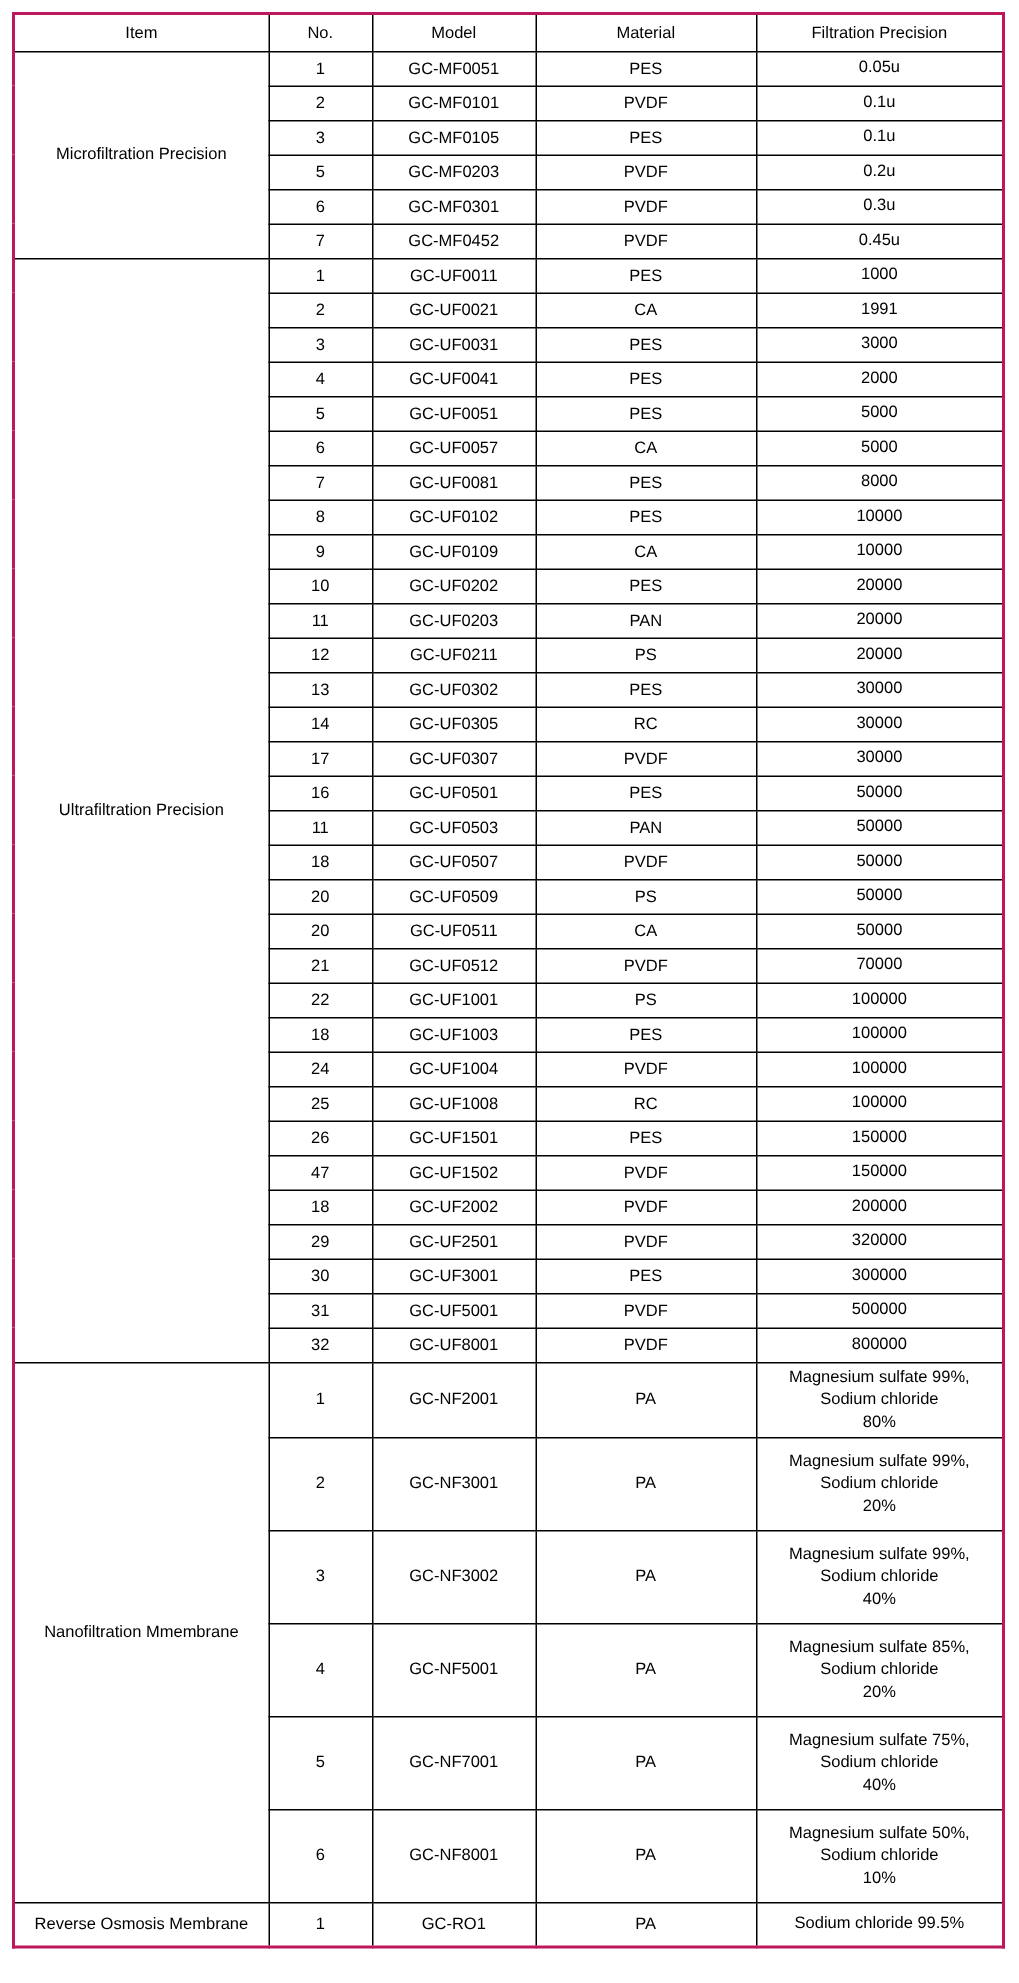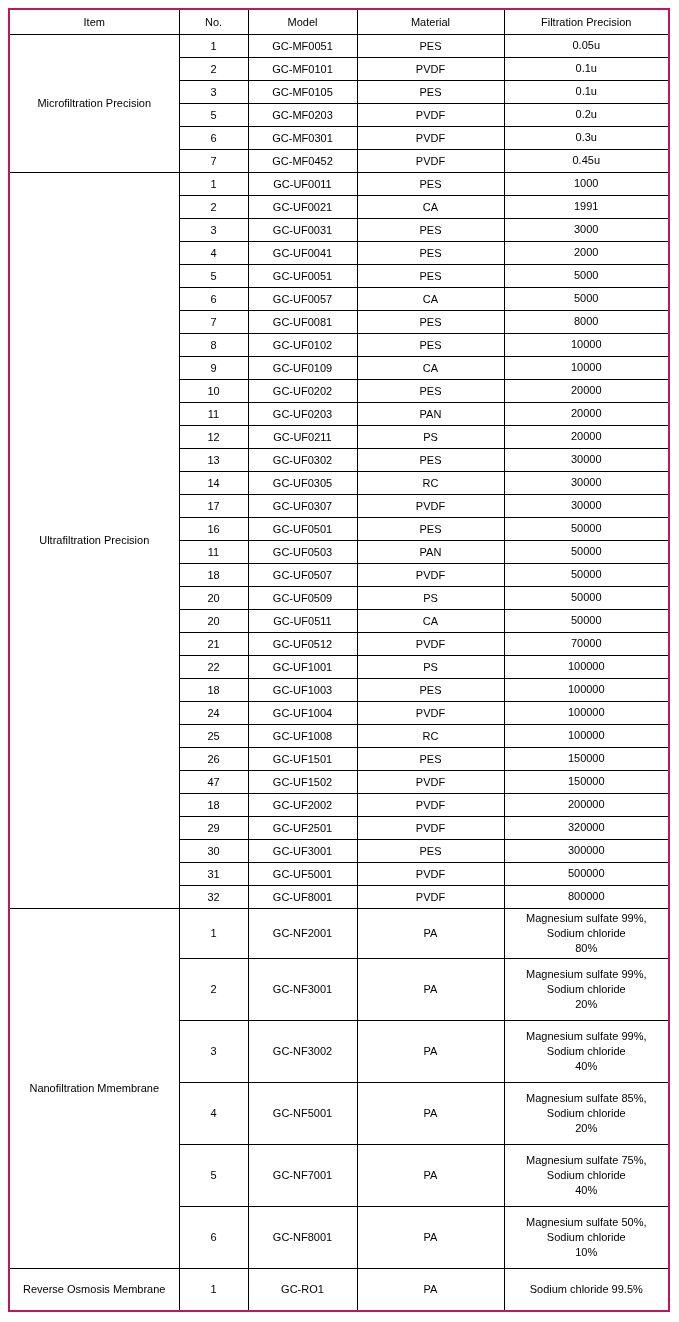--- a/index.html
+++ b/index.html
@@ -29,21 +29,21 @@
     font-size: 11px;
     font-weight: normal;
     color: #000000;
     padding: 0 3px;
     overflow: hidden;
   }
   .spec-table thead tr { height: 25px; }
   .spec-table tbody tr { height: 23px; }
   .spec-table tr.sec-nanofiltration { height: 62px; }
   .spec-table tr.sec-nanofiltration.first-row { height: 50px; }
-  .spec-table tr.sec-reverse-osmosis { height: 43px; }
+  .spec-table tr.sec-reverse-osmosis { height: 30px; }
   .spec-table td.precision-cell {
     white-space: pre-line;
     line-height: 15px;
   }
   .spec-table td.item-cell {
     line-height: 14px;
   }
 </style>
 </head>
 <body>

